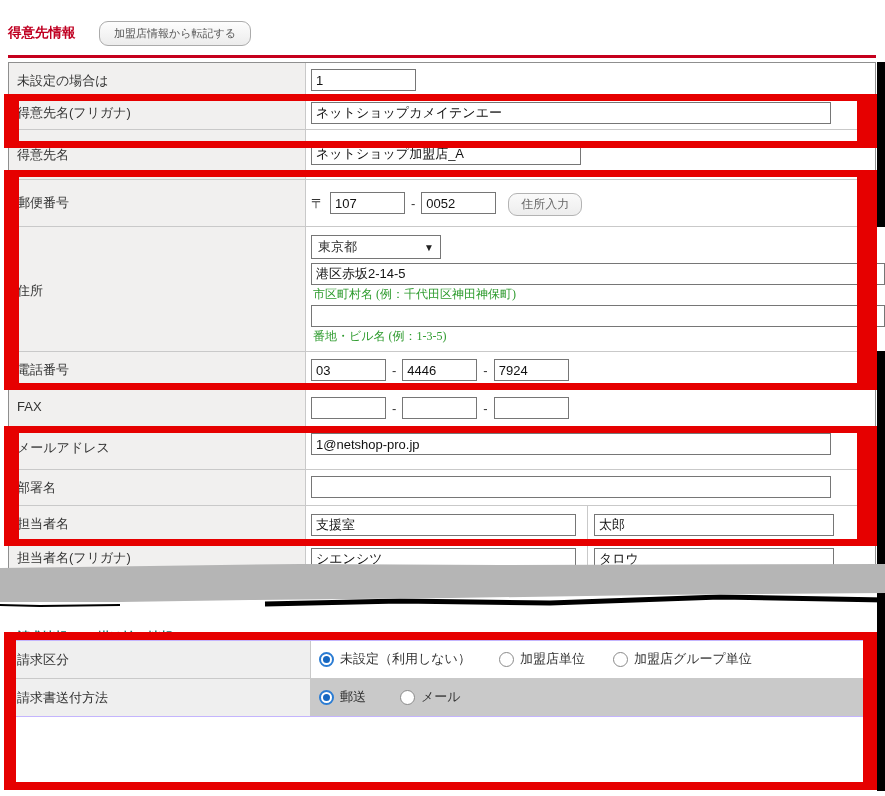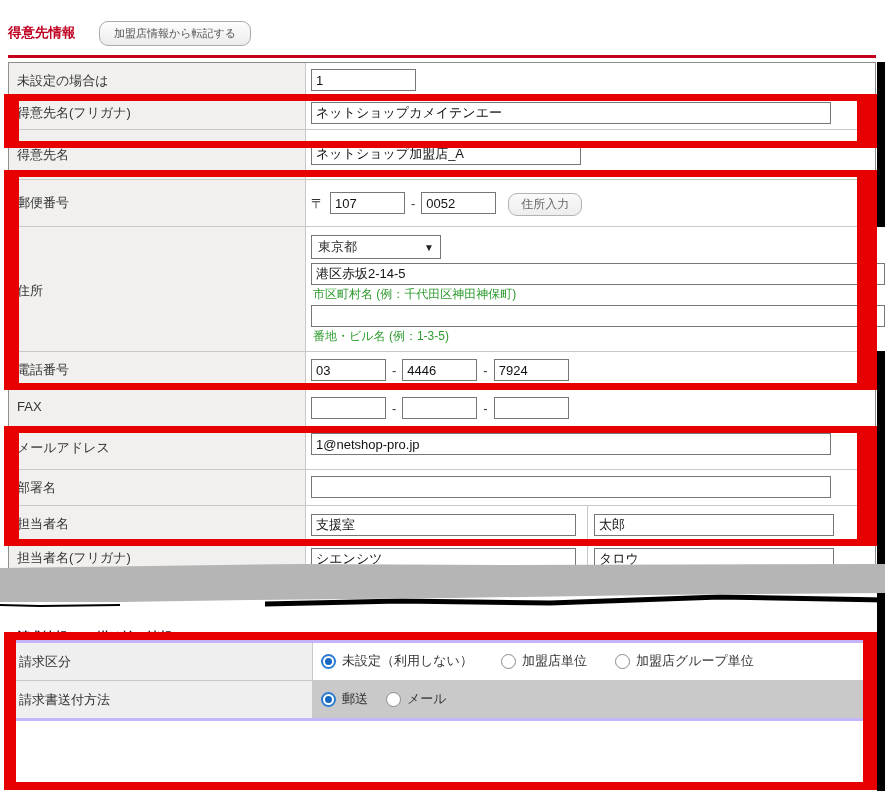--- a/index.html
+++ b/index.html
@@ -32,36 +32,36 @@
   .h35{height:35px}.h50{height:50px}.h32{height:32px}.h47{height:47px}.h125{height:125px}
   .h38{height:38px}.h37{height:37px}.h43{height:43px}.h36{height:36px}.h39{height:39px}.h30{height:30px;border-bottom:none;}
   .inp{height:22px;border:1px solid #767676;font-size:13px;padding:1px 4px;
        box-sizing:border-box;font-family:inherit;color:#111;background:#fff;}
   .w105{width:105px}.w270{width:270px}.w520{width:520px}.w75{width:75px}
   .w515{width:574px}.w265{width:265px}.w240{width:240px}.w290{width:290px}
   .sep{display:inline-block;margin:0 6px;color:#333;}
   .zip-mark{display:inline-block;margin-right:6px;color:#333;}
   .mini-btn{height:23px;padding:0 12px;margin-left:12px;border:1px solid #b3b3b3;border-radius:9px;
             background:linear-gradient(#fafafa,#ededed);color:#666;font-size:12px;font-family:inherit;cursor:pointer;}
-  .hint{color:#2e9b2e;font-size:12px;margin:2px 0 3px 2px;line-height:15px;}
+  .hint{color:#2e9b2e;font-size:12px;margin:2px 0 3px 2px;line-height:15px;font-family:Liberation Serif, serif;}
   .sel{display:inline-flex;align-items:center;justify-content:space-between;width:130px;height:24px;
        border:1px solid #767676;padding:0 6px;background:#fff;box-sizing:border-box;margin:3px 0 4px 0;cursor:pointer;}
   .sel .chev{font-size:10px;color:#222;}
   .vcenter{padding-top:9px;}
   
   .hl{position:absolute;border-style:solid;border-color:#e60000;pointer-events:none;box-sizing:border-box;}
   .hl1{left:4px;top:94px;width:873px;height:54px;border-width:7px 20px 7px 15px;}
   .hl2{left:4px;top:170px;width:873px;height:220px;border-width:7px 20px 7px 15px;}
   .hl3{left:4px;top:426px;width:873px;height:120px;border-width:7px 20px 7px 15px;}
   .hl4{left:4px;top:632px;width:873px;height:158px;border-width:8px 14px 8px 12px;}
   
   .band{left:0;top:556px;width:885px;height:56px;}
   
-  .sec-title{left:10px;top:629px;font-weight:bold;font-size:12.5px;color:#0f172a;font-family:Liberation Serif, serif;}
-  .table2{left:8px;top:640px;width:868px;border:3px solid #c4b5fd;box-sizing:border-box;background:#fff;}
+  .sec-title{left:10px;top:629px;font-weight:bold;font-size:12.5px;color:#0f766e;}
+  .table2{left:8px;top:640px;width:868px;border:1px solid #c4b5fd;box-sizing:border-box;background:#fff;}
   .t2-label{width:302px;min-width:302px;background:#efefef;border-right:1px solid #c9c9c9;
             padding:10px 0 0 8px;box-sizing:border-box;}
   .t2-value{flex:1;padding:9px 0 0 8px;box-sizing:border-box;}
   .t2-value.gray{background:#c9c9c9;}
   .h68{height:68px}
   .radio-row{display:flex;align-items:center;gap:6px;}
   .radio{width:15px;height:15px;border-radius:50%;box-sizing:border-box;display:inline-block;
          position:relative;background:#fff;cursor:pointer;flex:none;}
   .radio.on{border:2px solid #2b7cd3;}
   .radio.on::after{content:"";position:absolute;left:2px;top:2px;width:7px;height:7px;border-radius:50%;background:#1667c1;}
@@ -189,21 +189,21 @@
       </div>
     </div>
   </div>
 
 
   <div class="t-row h37" style="border-bottom:none">
     <div class="t2-label">請求書送付方法</div>
     <div class="t2-value gray">
       <div class="radio-row">
         <span class="radio on"></span>
-        <span class="r-label" style="margin-right:12px">郵送</span>
+        <span class="r-label" style="margin-right:28px">郵送</span>
         <span class="radio off"></span>
         <span class="r-label last">メール</span>
       </div>
     </div>
   </div>
 </div>
 
 <div class="hl hl1"></div>
 <div class="hl hl2"></div>
 <div class="hl hl3"></div>

